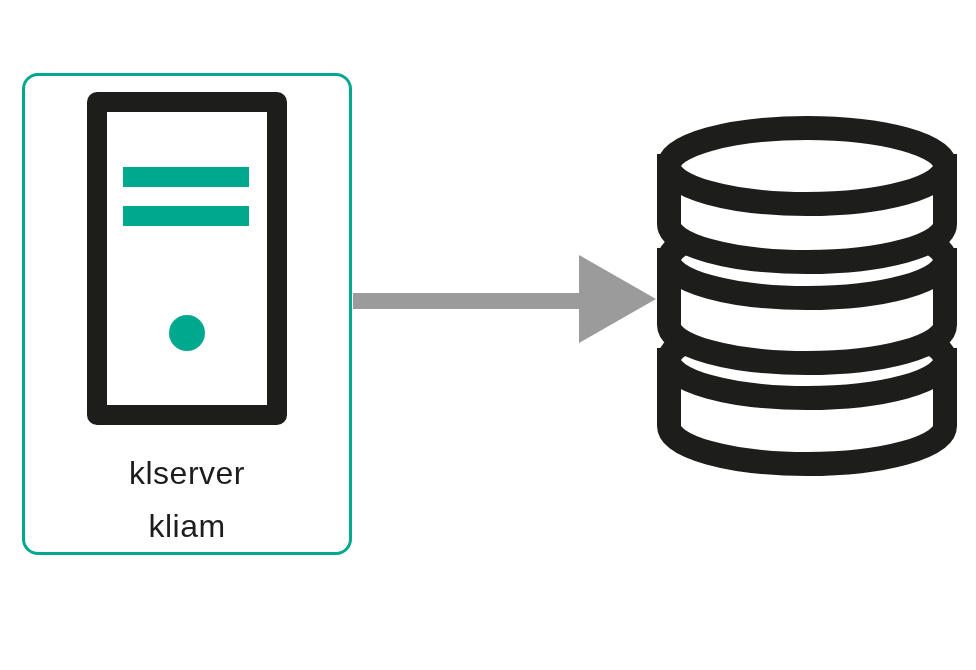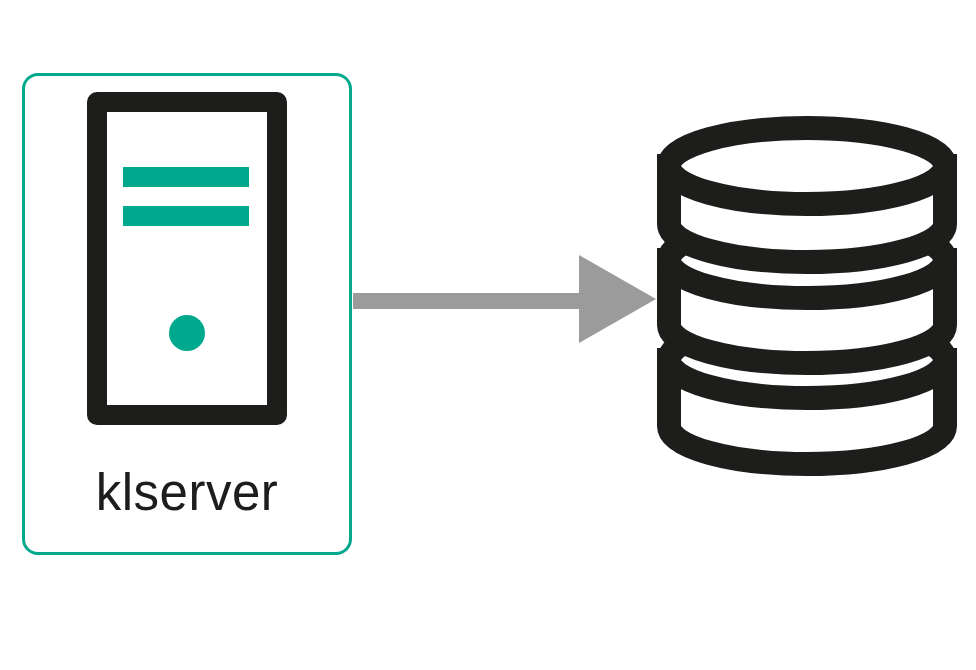--- a/index.html
+++ b/index.html
@@ -40,23 +40,23 @@
   }
   .server-bar.b1{top:55px;}
   .server-bar.b2{top:94px;}
   .server-led{
     position:absolute;left:62px;top:203px;
     width:36px;height:36px;border-radius:50%;
     background:var(--accent);
   }
   
   .node-label{
-    position:absolute;left:0;top:390px;width:324px;
+    position:absolute;left:0;top:371px;width:324px;
     text-align:center;
-    font-size:51px;line-height:53px;
+    font-size:32px;line-height:53px;
     color:var(--ink);
     letter-spacing:0.5px;
   }
   
   .arrow-svg{position:absolute;left:353px;top:255px;}
   .arrow-fill{fill:var(--arrow);}
   
   .db-svg{position:absolute;left:655px;top:114px;}
   .disk{fill:#ffffff;stroke:var(--ink);stroke-width:24;}
 </style>
@@ -68,20 +68,21 @@
   <div class="node-card">
 
     <div class="server-icon">
       <div class="server-bar b1"></div>
       <div class="server-bar b2"></div>
       <div class="server-led"></div>
     </div>
 
     <div class="node-label">
       <div>klserver</div>
+      <div>kliam</div>
     </div>
   </div>
 
   <svg class="arrow-svg" width="306" height="90" viewBox="0 0 306 90" aria-hidden="true">
     <rect class="arrow-fill" x="0" y="38" width="230" height="16"></rect>
     <polygon class="arrow-fill" points="226,0 226,88 303,44"></polygon>
   </svg>
 
   <svg class="db-svg" width="304" height="370" viewBox="0 0 304 370" aria-hidden="true">
 

